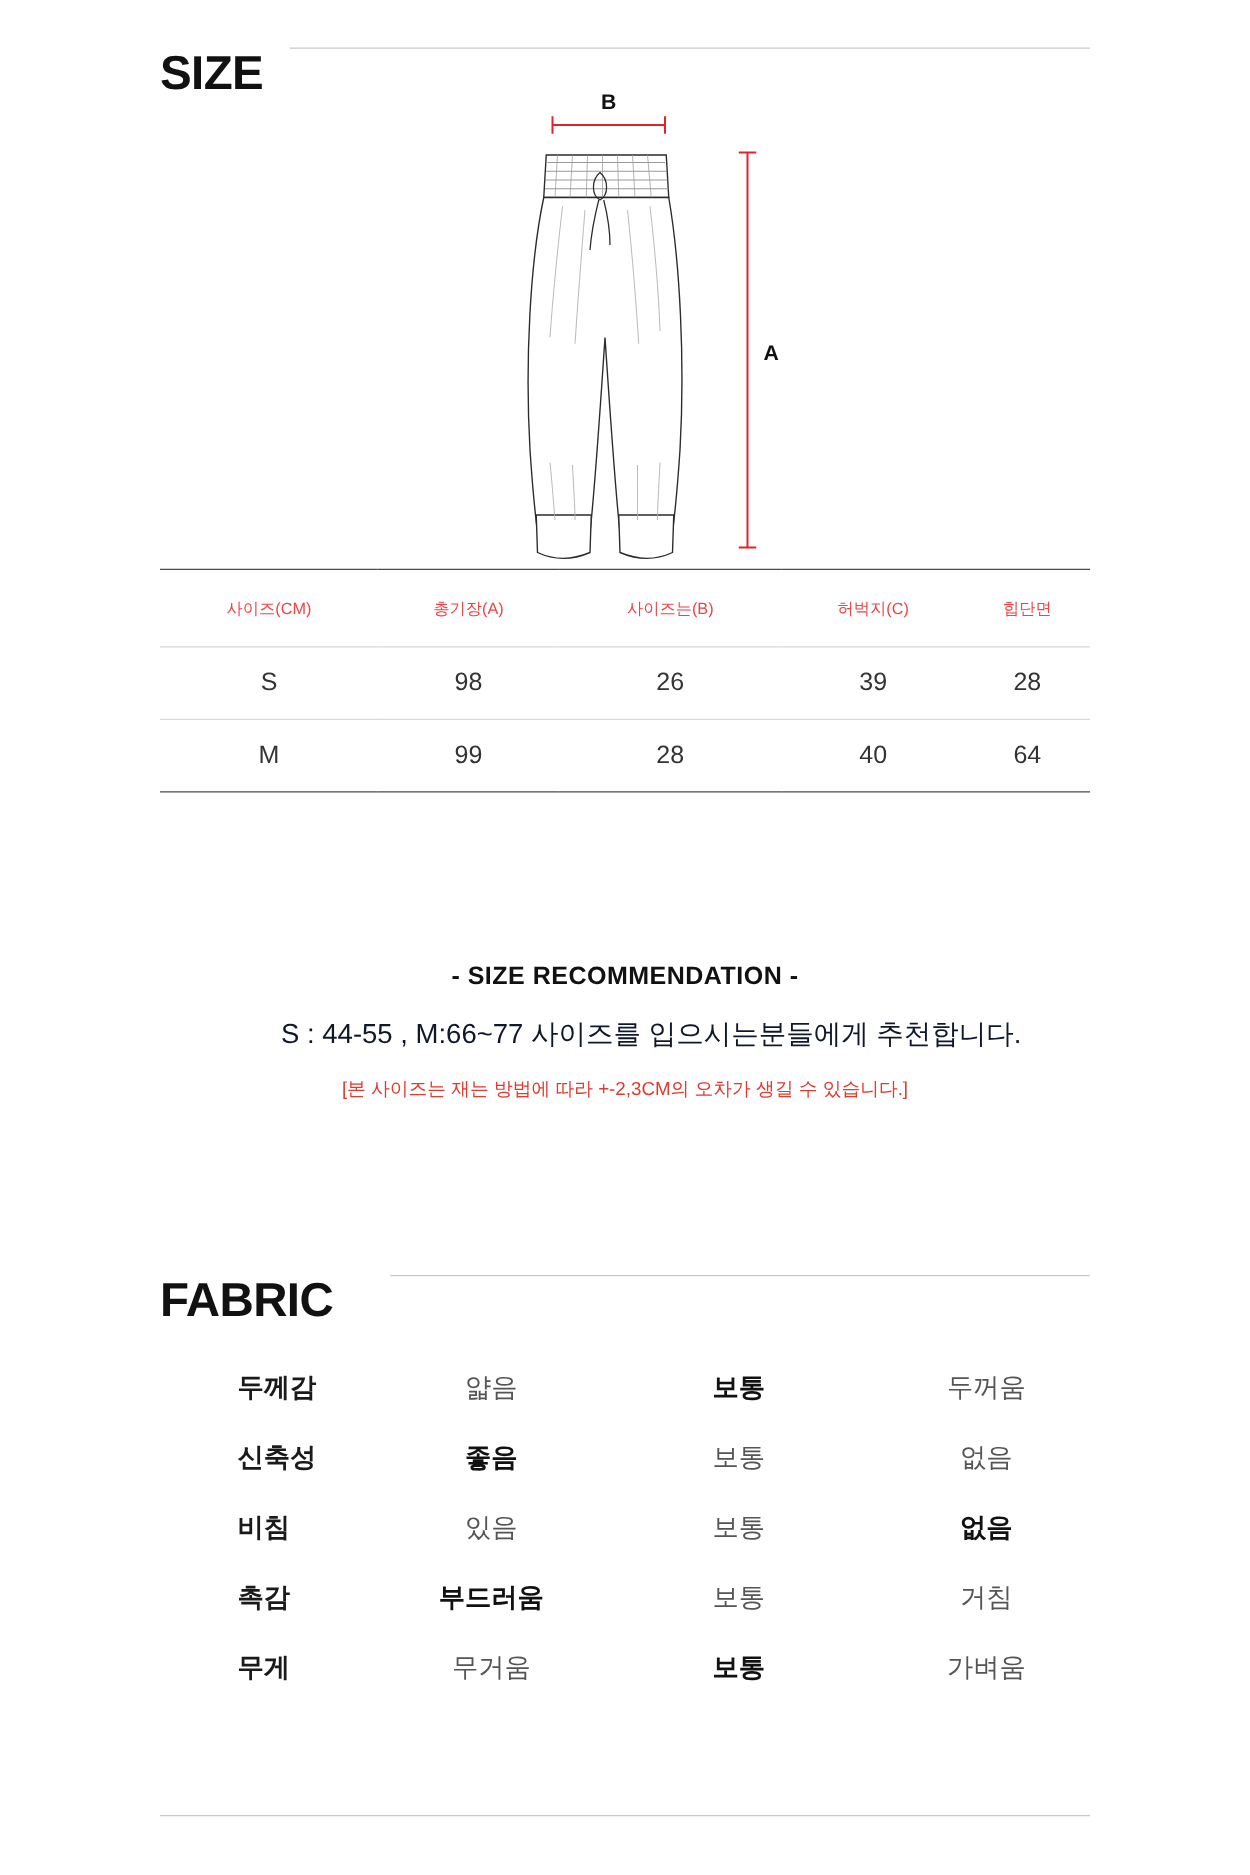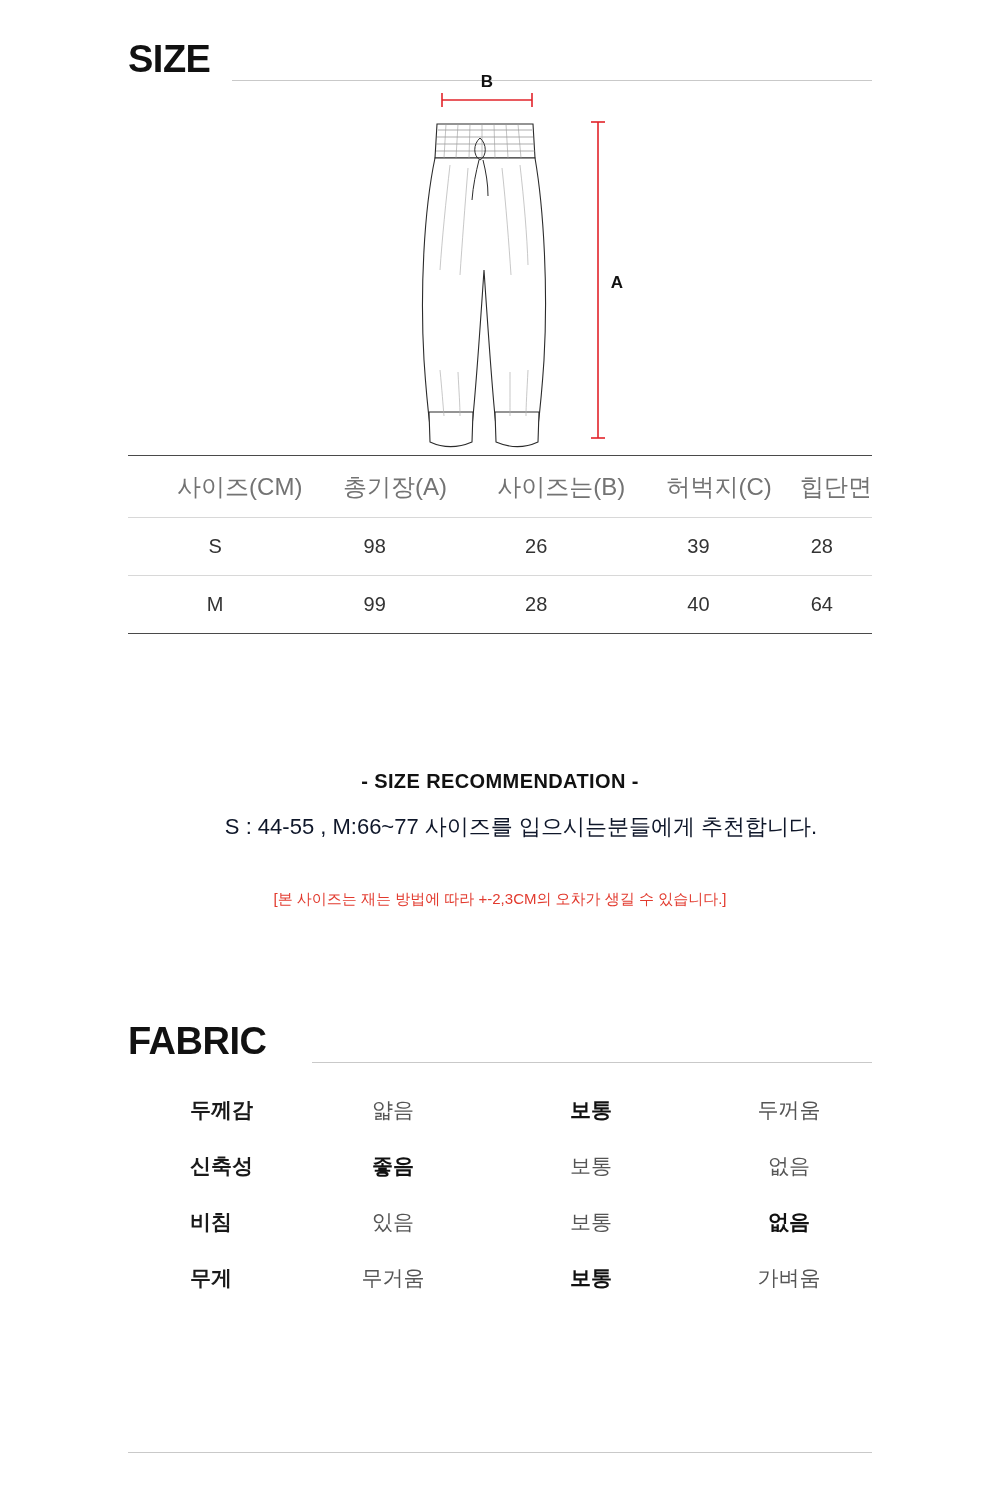--- a/index.html
+++ b/index.html
@@ -13,21 +13,21 @@
   .page {
     position: relative;
     width: 1000px; height: 1500px;
     overflow: hidden;
   }
 
   
   .section-head {
     position: absolute;
     display: flex;
-    align-items: flex-end;
+    align-items: flex-start;
     left: 128px;
     width: 744px;
   }
   .section-head .title {
     font-size: 38px;
     font-weight: bold;
     letter-spacing: -0.5px;
     color: #111111;
     white-space: nowrap;
   }
@@ -52,23 +52,22 @@
     font-size: 19px;
     color: #333333;
     padding: 0;
     font-weight: normal;
   }
   .size-table thead th {
     height: 62px;
     vertical-align: middle;
     border-top: 1.5px solid #4a4a4a;
     border-bottom: 1px solid #d8d8d8;
-    font-size: 24px;
-    color: #737373;
-    text-align: right;
+    font-size: 13px;
+    color: #ef4444;
   }
   .size-table tbody td {
     height: 58px;
     vertical-align: middle;
     border-bottom: 1px solid #d8d8d8;
     font-size: 20px;
   }
   .size-table tbody tr:last-child td {
     border-bottom: 1.5px solid #4a4a4a;
   }
@@ -89,21 +88,20 @@
   .reco-line {
     top: 812px;
     font-size: 22px;
     color: #0f172a;
     padding-left: 42px;
   }
   .reco-note {
     top: 862px;
     font-size: 15px;
     color: #e23a2e;
-    margin-top: 28px;
   }
 
   
   .fabric-table {
     position: absolute;
     left: 144px;
     top: 1082px;
     width: 744px;
     border-collapse: collapse;
   }
@@ -261,20 +259,26 @@
         <td class="opt">보통</td>
         <td class="opt">없음</td>
       </tr>
       <tr>
         <td class="label">비침</td>
         <td class="opt">있음</td>
         <td class="opt">보통</td>
         <td class="opt on">없음</td>
       </tr>
       <tr>
+        <td class="label">촉감</td>
+        <td class="opt on">부드러움</td>
+        <td class="opt">보통</td>
+        <td class="opt">거침</td>
+      </tr>
+      <tr>
         <td class="label">무게</td>
         <td class="opt">무거움</td>
         <td class="opt on">보통</td>
         <td class="opt">가벼움</td>
       </tr>
     </tbody>
   </table>
 
   <div class="fabric-rule"></div>
 

